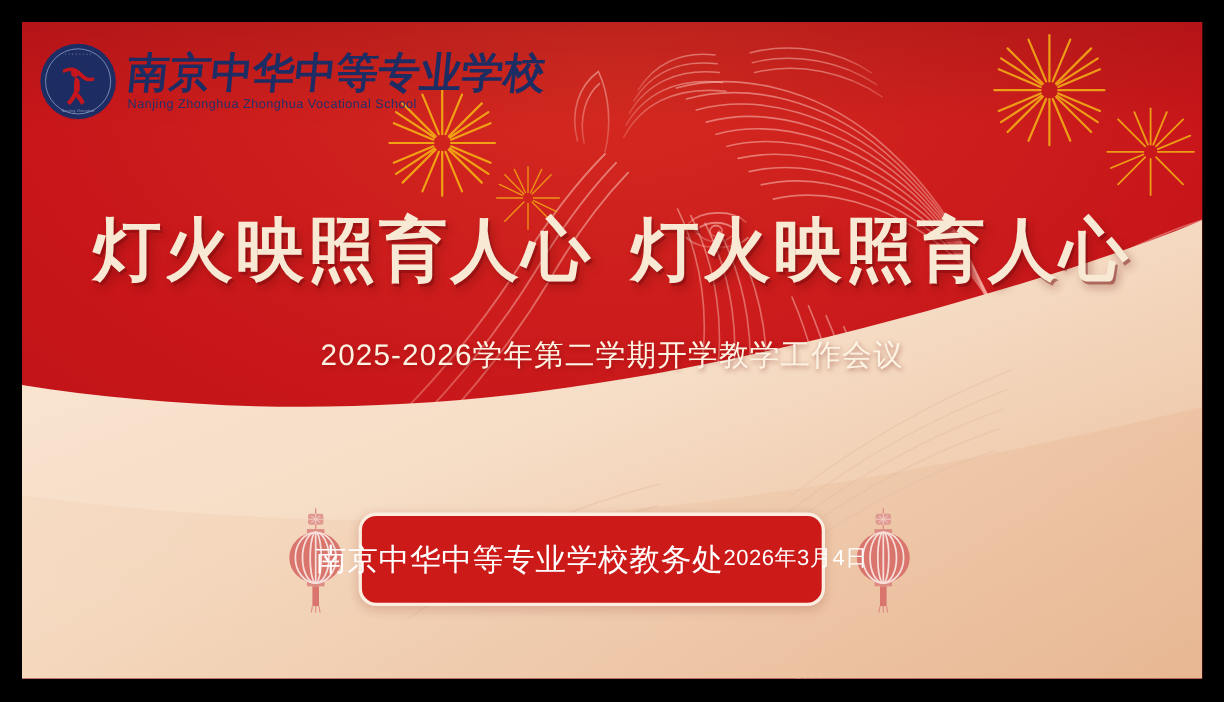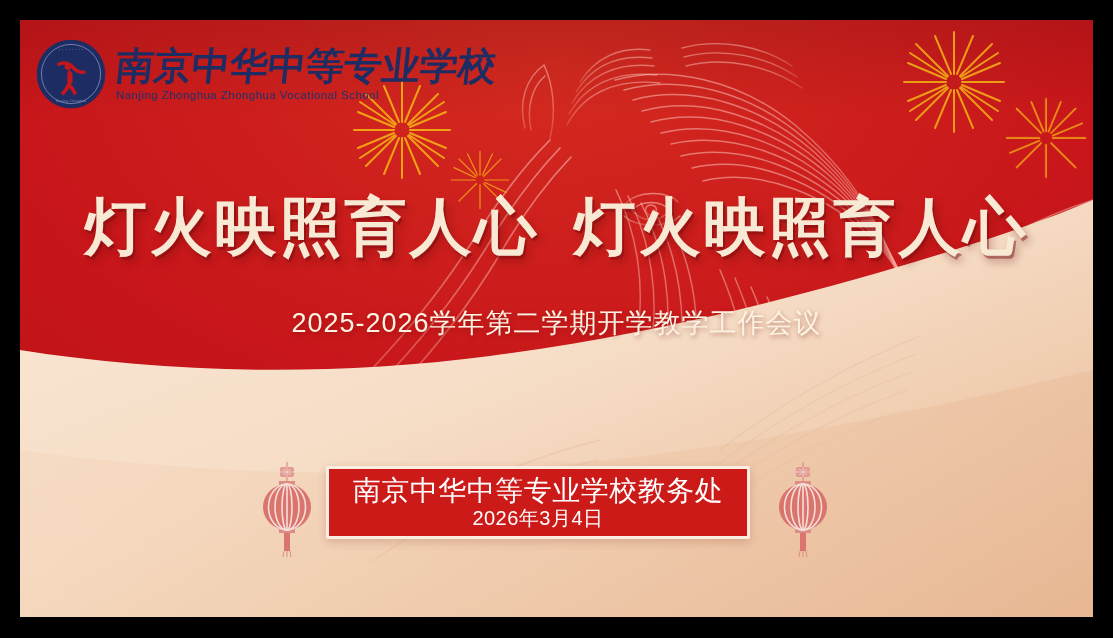--- a/index.html
+++ b/index.html
@@ -92,25 +92,25 @@
     color: #fdf3e3;
     letter-spacing: 1px;
     white-space: nowrap;
     text-shadow: 1px 2px 5px rgba(110,10,12,.45);
   }
 
   
   #badge {
     position: absolute;
     left: 306px; top: 446px;
-    width: 424px; height: 73px;
+    width: 424px; height: 85px;
     background: #cb1a18;
-    border-radius: 2px;
+    border-radius: 16px;
     border: 3px solid #fbeee0;
-    display: flex; flex-direction: column;
+    display: flex; flex-direction: row;
     align-items: center; justify-content: center;
     z-index: 40;
     box-shadow: 0 3px 10px rgba(120,30,20,.20);
   }
   #badge .line1 {
     font-size: 28px; color: #ffffff; line-height: 1.18;
     letter-spacing: .5px; white-space: nowrap;
   }
   #badge .line2 {
     font-size: 20px; color: #ffffff; line-height: 1.18;

